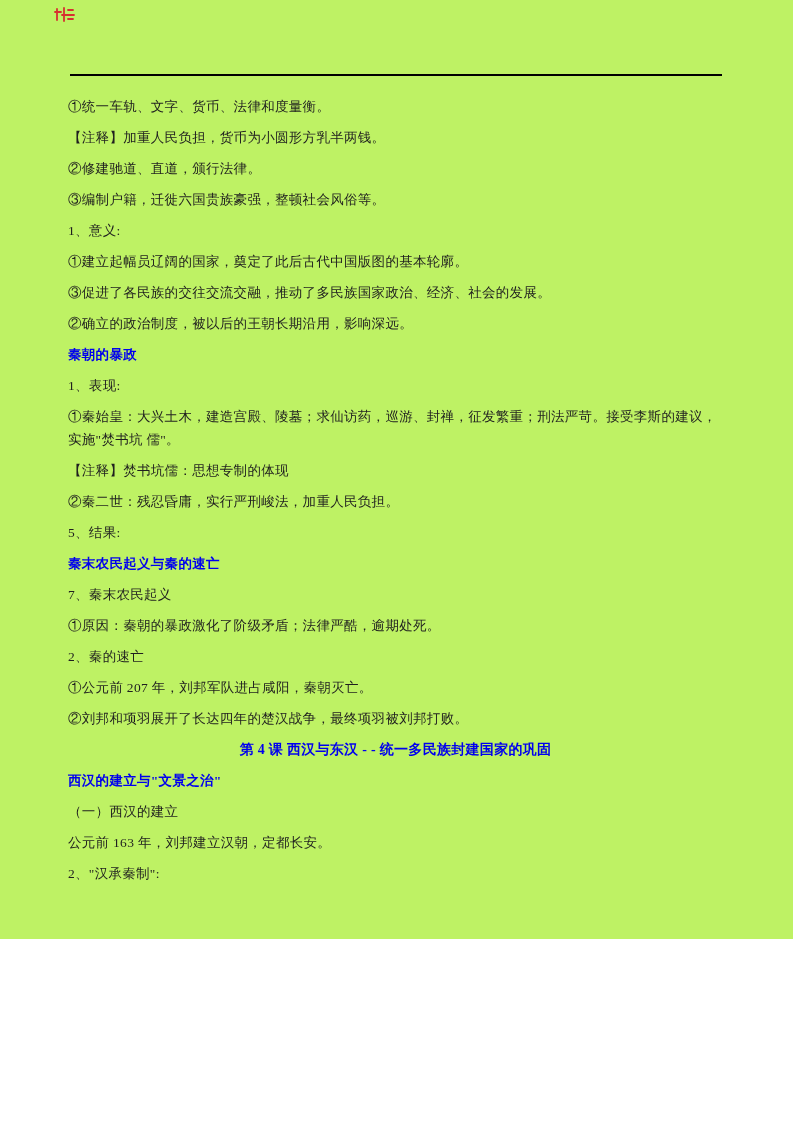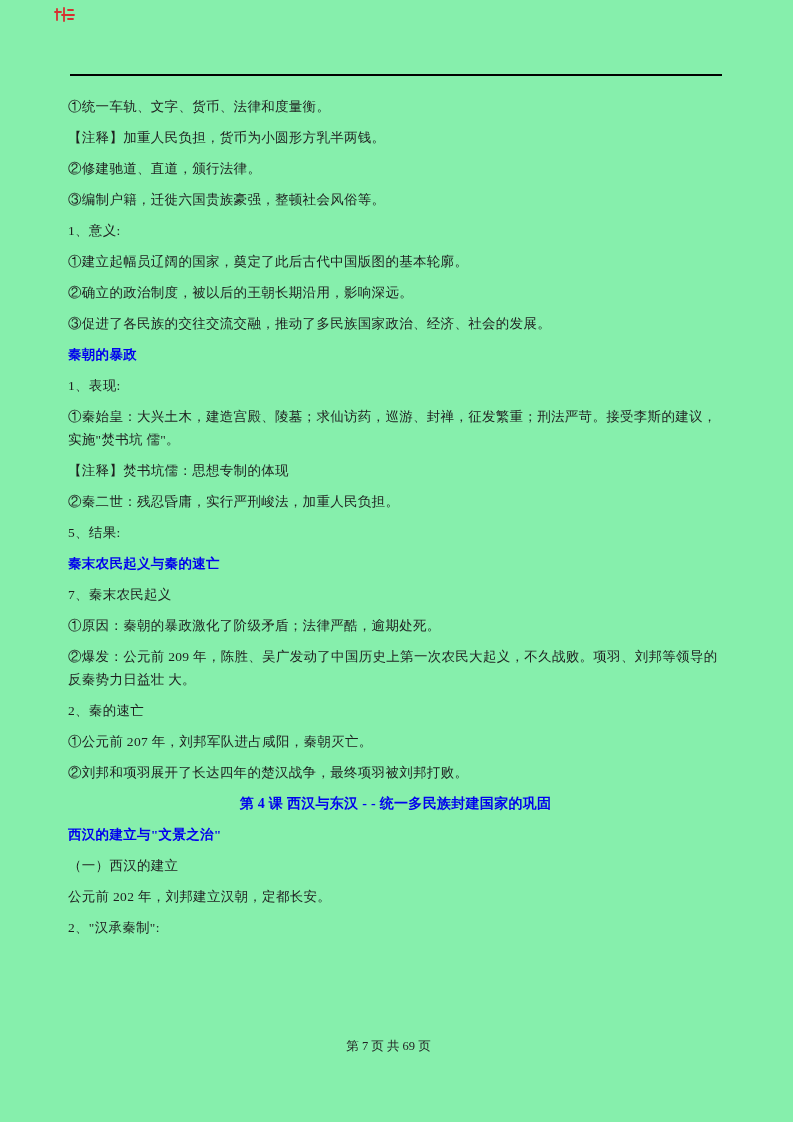--- a/index.html
+++ b/index.html
@@ -1,20 +1,20 @@
 <!DOCTYPE html>
 <html><head>
 <meta charset="utf-8">
 <style>
   html, body { margin: 0; padding: 0; background: #ffffff; }
   .page {
     position: relative;
     width: 793px;
-    height: 1122px;
-    background: #86efac;
+    height: 939px;
+    background: #bef264;
     overflow: hidden;
     font-family: "Liberation Serif", "DejaVu Serif", serif;
     color: #1a1a1a;
   }
   .stamp {
     position: absolute;
     left: 54px;
     top: 6px;
     width: 22px;
     height: 17px;
@@ -81,37 +81,36 @@
 
   <div class="header-rule"></div>
 
   <div class="content">
       <p class="para">①统一车轨、文字、货币、法律和度量衡。</p>
       <p class="para">【注释】加重人民负担，货币为小圆形方乳半两钱。</p>
       <p class="para">②修建驰道、直道，颁行法律。</p>
       <p class="para">③编制户籍，迁徙六国贵族豪强，整顿社会风俗等。</p>
       <p class="para">1、意义:</p>
       <p class="para">①建立起幅员辽阔的国家，奠定了此后古代中国版图的基本轮廓。</p>
+      <p class="para">③促进了各民族的交往交流交融，推动了多民族国家政治、经济、社会的发展。</p>
       <p class="para">②确立的政治制度，被以后的王朝长期沿用，影响深远。</p>
-      <p class="para">③促进了各民族的交往交流交融，推动了多民族国家政治、经济、社会的发展。</p>
       <p class="heading-blue">秦朝的暴政</p>
       <p class="para">1、表现:</p>
       <p class="para">①秦始皇：大兴土木，建造宫殿、陵墓；求仙访药，巡游、封禅，征发繁重；刑法严苛。接受李斯的建议，实施"焚书坑 儒"。</p>
       <p class="para">【注释】焚书坑儒：思想专制的体现</p>
       <p class="para">②秦二世：残忍昏庸，实行严刑峻法，加重人民负担。</p>
       <p class="para">5、结果:</p>
       <p class="heading-blue">秦末农民起义与秦的速亡</p>
       <p class="para">7、秦末农民起义</p>
       <p class="para">①原因：秦朝的暴政激化了阶级矛盾；法律严酷，逾期处死。</p>
-      <p class="para">②爆发：公元前 209 年，陈胜、吴广发动了中国历史上第一次农民大起义，不久战败。项羽、刘邦等领导的反秦势力日益壮 大。</p>
       <p class="para">2、秦的速亡</p>
       <p class="para">①公元前 207 年，刘邦军队进占咸阳，秦朝灭亡。</p>
       <p class="para">②刘邦和项羽展开了长达四年的楚汉战争，最终项羽被刘邦打败。</p>
       <p class="heading-center">第 4 课 西汉与东汉 - - 统一多民族封建国家的巩固</p>
       <p class="heading-blue">西汉的建立与"文景之治"</p>
       <p class="para">（一）西汉的建立</p>
-      <p class="para">公元前 202 年，刘邦建立汉朝，定都长安。</p>
+      <p class="para">公元前 163 年，刘邦建立汉朝，定都长安。</p>
       <p class="para">2、"汉承秦制":</p>
     </div>
 
   <div class="footer">第 7 页 共 69 页</div>
 
 </div>
 
 </body></html>

